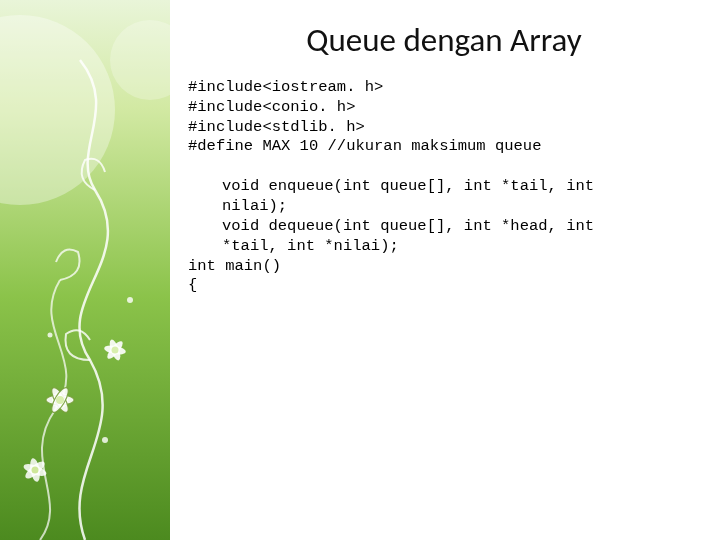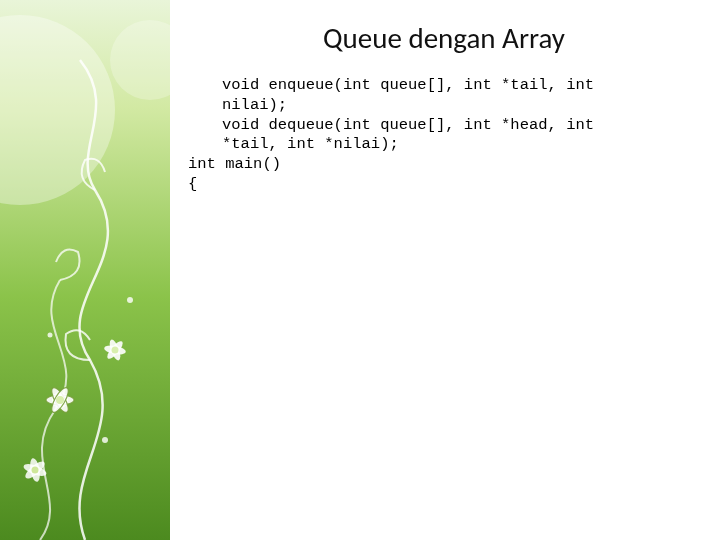--- a/index.html
+++ b/index.html
@@ -32,21 +32,21 @@
   }
   .content {
     position: absolute;
     left: 170px;
     top: 0;
     width: 550px;
     height: 540px;
     padding: 20px 20px 0 18px;
   }
   .title {
-    font-size: 29px;
+    font-size: 33px;
     font-weight: 400;
     color: #111;
     text-align: center;
     margin-bottom: 18px;
     font-family: "Calibri", "Segoe UI", Arial, sans-serif;
   }
   .code-block {
     font-family: "Courier New", monospace;
     font-size: 15.5px;
     line-height: 1.28;
@@ -112,20 +112,24 @@
 
       <circle cx="130" cy="300" r="3" fill="rgba(255,255,255,0.8)"></circle>
       <circle cx="50" cy="335" r="2.5" fill="rgba(255,255,255,0.8)"></circle>
       <circle cx="105" cy="440" r="3" fill="rgba(255,255,255,0.8)"></circle>
     </svg>
   </div>
 
   <div class="content">
     <h1 class="title">Queue dengan Array</h1>
 
+    <div class="code-block">#include&lt;iostream. h&gt;
+#include&lt;conio. h&gt;
+#include&lt;stdlib. h&gt;
+#define MAX 10 //ukuran maksimum queue</div>
 
     <div class="code-block code-indent1">void enqueue(int queue[], int *tail, int
 nilai);
 void dequeue(int queue[], int *head, int
 *tail, int *nilai);</div>
 
     <div class="code-block code-indent0b">int main()
 {</div>
   </div>
 

